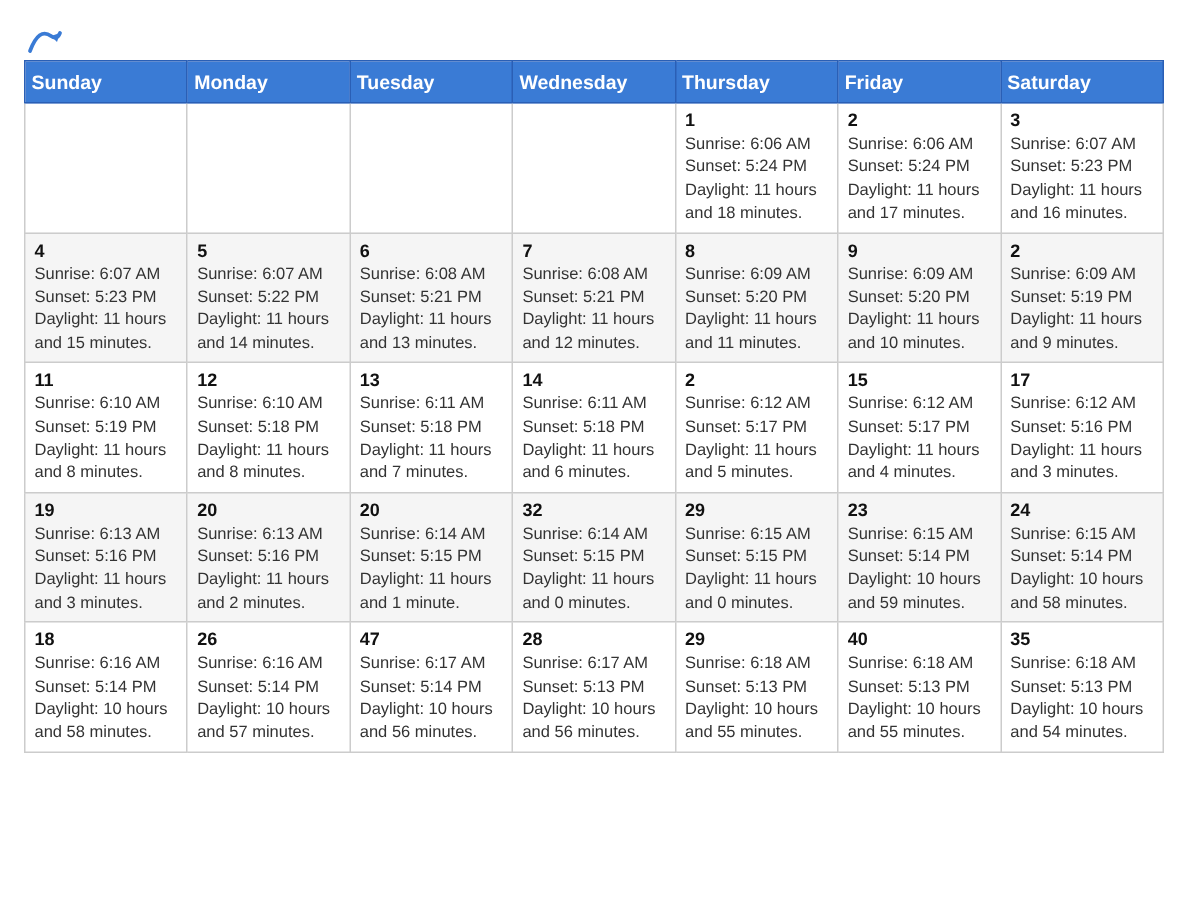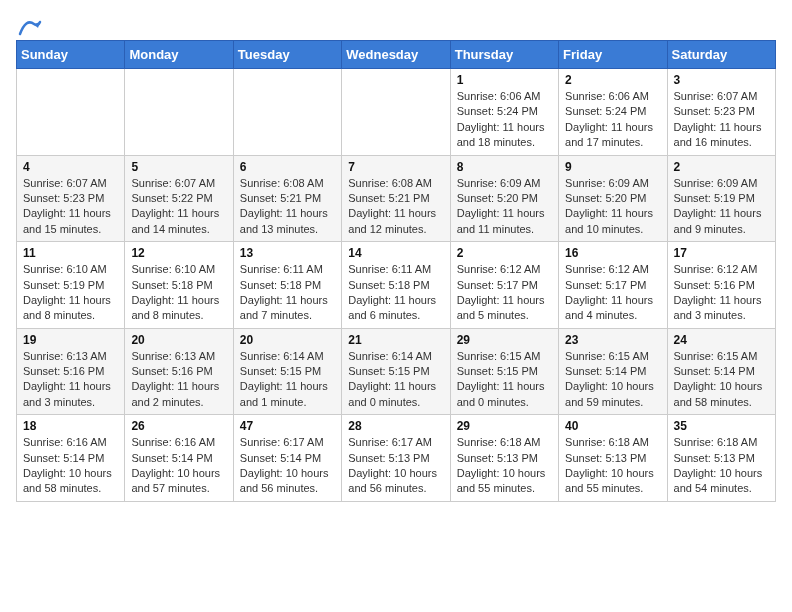--- a/index.html
+++ b/index.html
@@ -185,21 +185,21 @@
         </td>
         <td>
           <div class="day-number">14</div>
           <div class="day-info">Sunrise: 6:11 AM<br>Sunset: 5:18 PM<br>Daylight: 11 hours and 6 minutes.</div>
         </td>
         <td>
           <div class="day-number">2</div>
           <div class="day-info">Sunrise: 6:12 AM<br>Sunset: 5:17 PM<br>Daylight: 11 hours and 5 minutes.</div>
         </td>
         <td>
-          <div class="day-number">16</div>
+          <div class="day-number">15</div>
           <div class="day-info">Sunrise: 6:12 AM<br>Sunset: 5:17 PM<br>Daylight: 11 hours and 4 minutes.</div>
         </td>
         <td>
           <div class="day-number">17</div>
           <div class="day-info">Sunrise: 6:12 AM<br>Sunset: 5:16 PM<br>Daylight: 11 hours and 3 minutes.</div>
         </td>
       </tr>
       <tr>
         <td>
           <div class="day-number">19</div>
@@ -207,21 +207,21 @@
         </td>
         <td>
           <div class="day-number">20</div>
           <div class="day-info">Sunrise: 6:13 AM<br>Sunset: 5:16 PM<br>Daylight: 11 hours and 2 minutes.</div>
         </td>
         <td>
           <div class="day-number">20</div>
           <div class="day-info">Sunrise: 6:14 AM<br>Sunset: 5:15 PM<br>Daylight: 11 hours and 1 minute.</div>
         </td>
         <td>
-          <div class="day-number">21</div>
+          <div class="day-number">32</div>
           <div class="day-info">Sunrise: 6:14 AM<br>Sunset: 5:15 PM<br>Daylight: 11 hours and 0 minutes.</div>
         </td>
         <td>
           <div class="day-number">29</div>
           <div class="day-info">Sunrise: 6:15 AM<br>Sunset: 5:15 PM<br>Daylight: 11 hours and 0 minutes.</div>
         </td>
         <td>
           <div class="day-number">23</div>
           <div class="day-info">Sunrise: 6:15 AM<br>Sunset: 5:14 PM<br>Daylight: 10 hours and 59 minutes.</div>
         </td>

